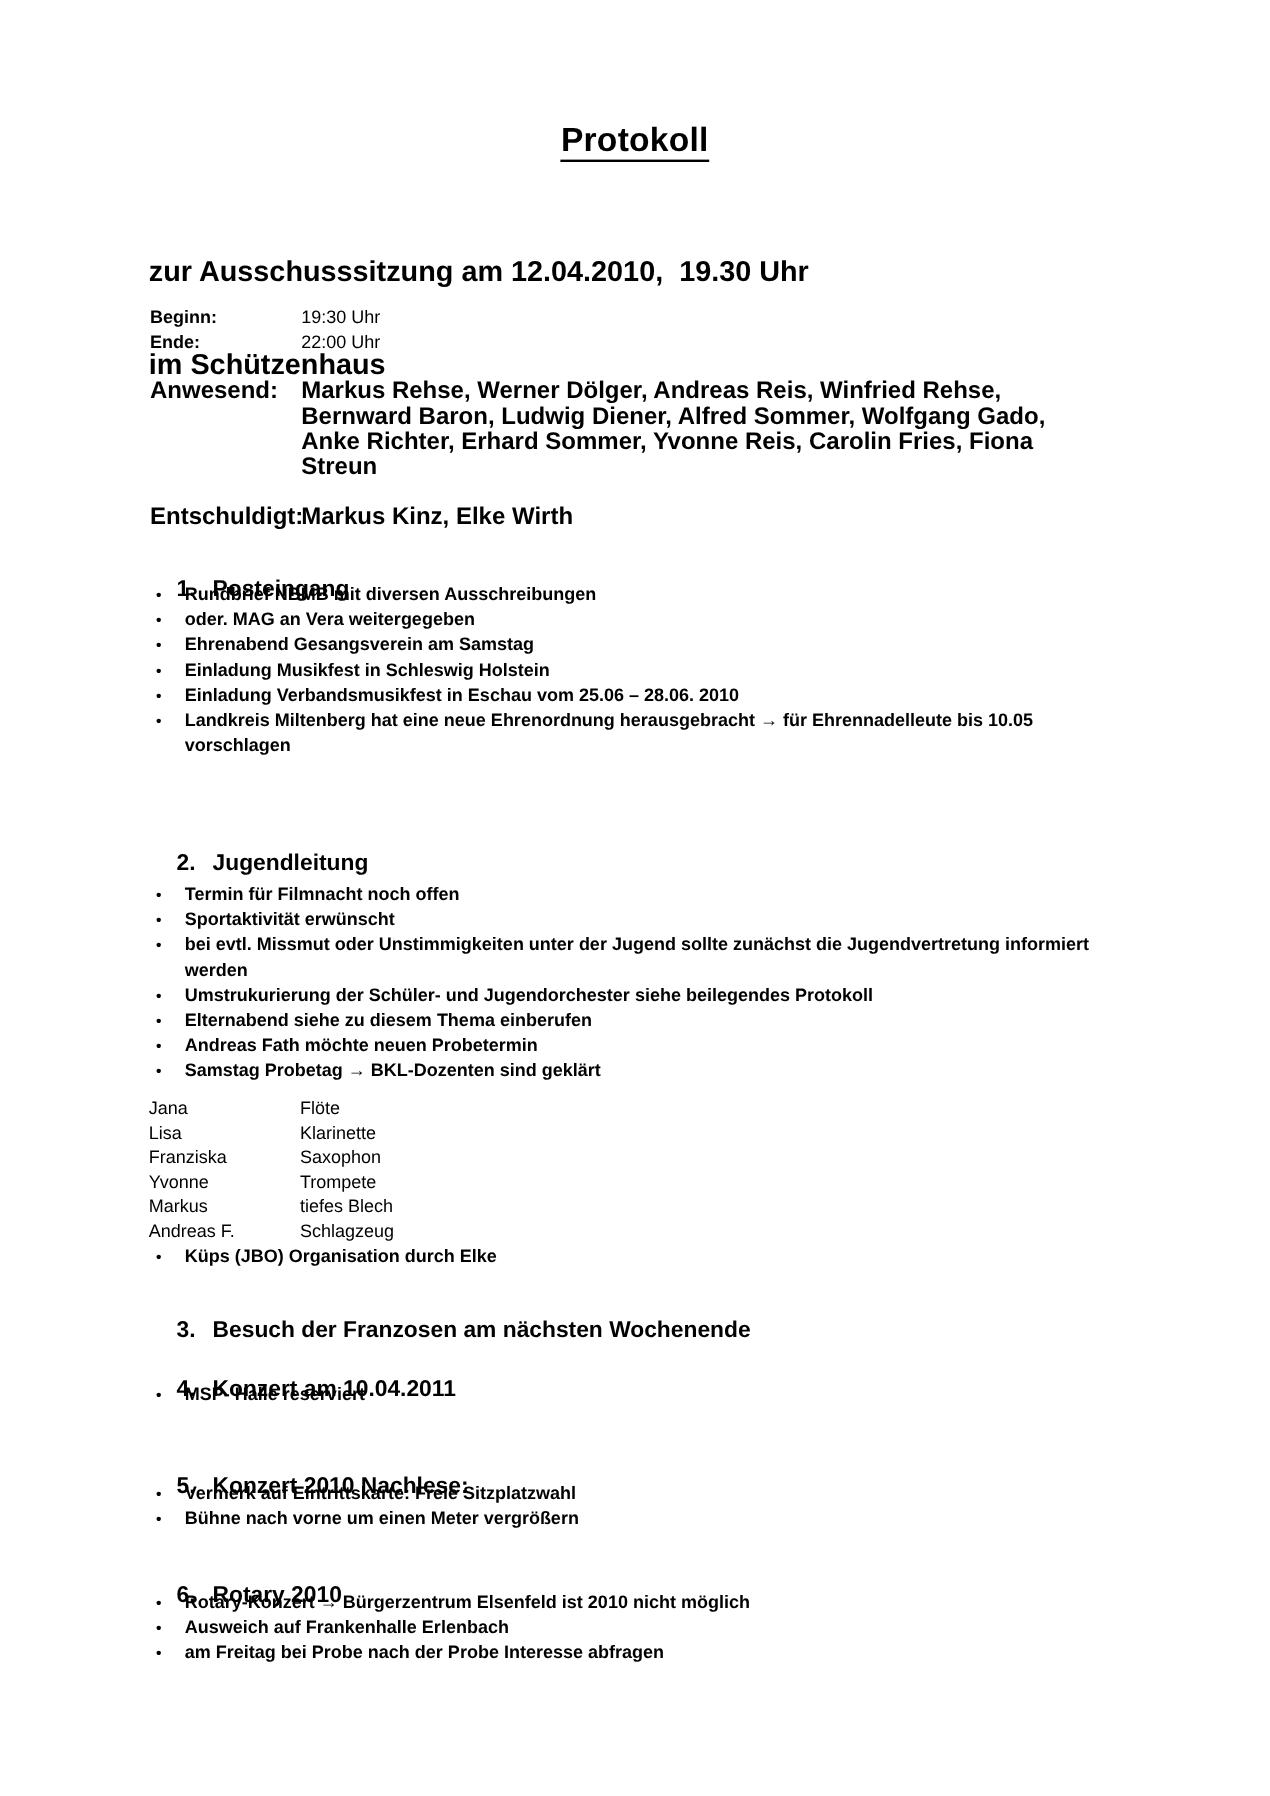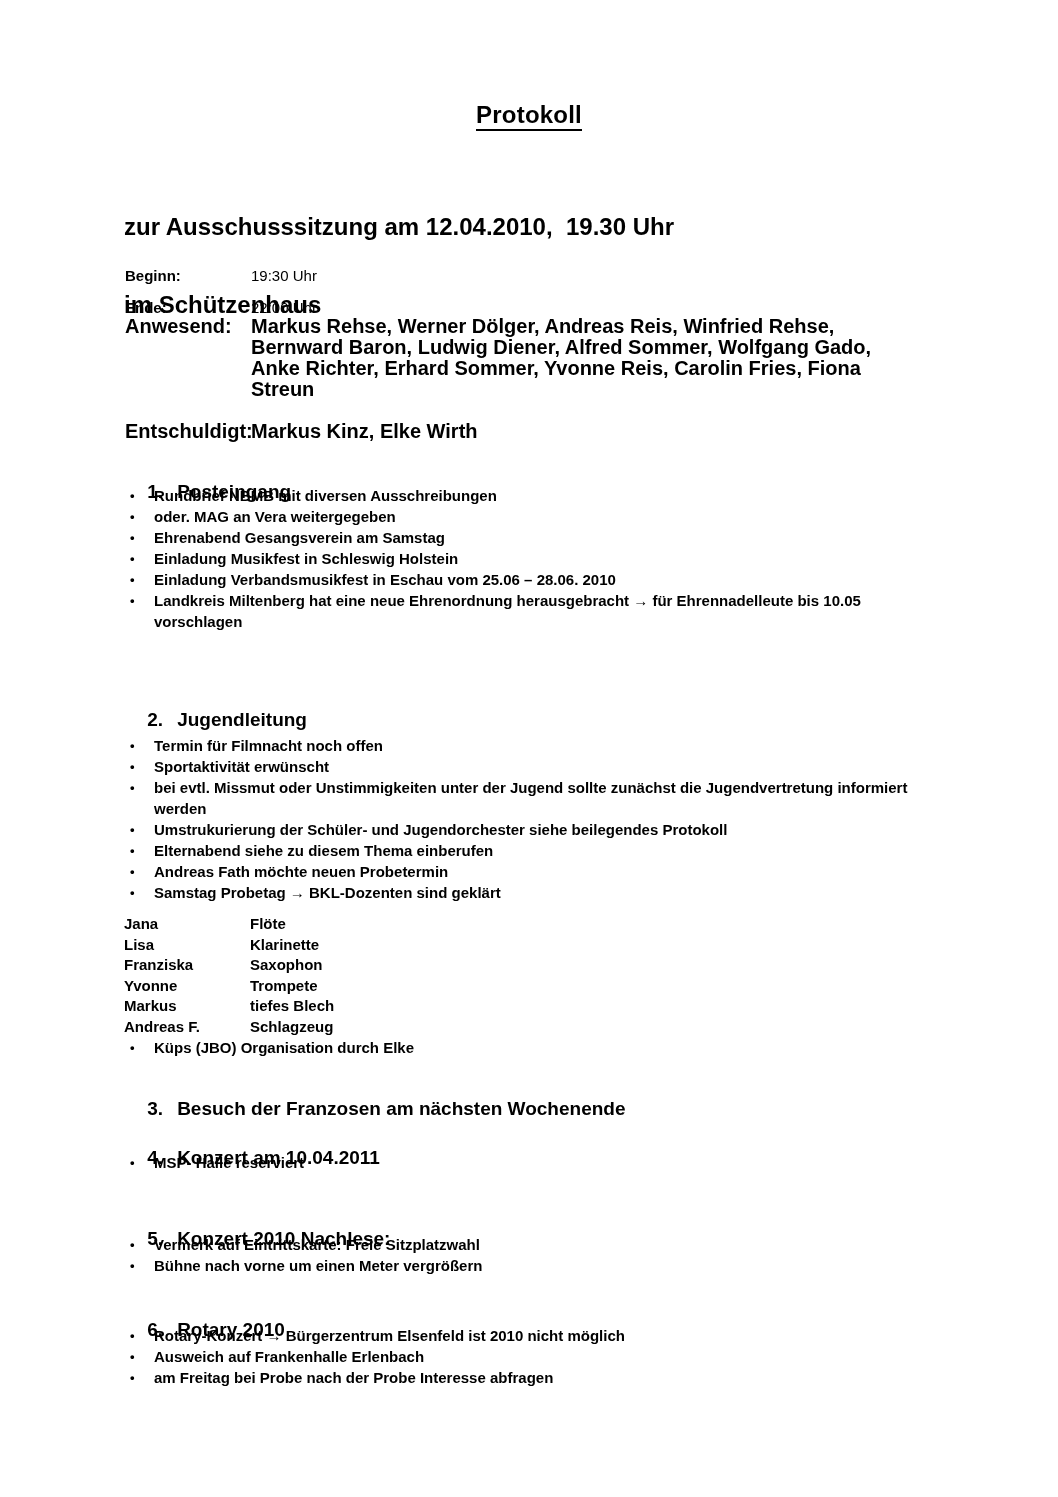--- a/index.html
+++ b/index.html
@@ -19,21 +19,21 @@
     box-sizing: border-box;
   }
 
   
   .doc-title {
     position: absolute;
     top: 101px;
     left: 0;
     width: 1058px;
     text-align: center;
-    font-size: 24px;
+    font-size: 28px;
     font-weight: bold;
     letter-spacing: 0.2px;
   }
   .doc-title span {
     border-bottom: 2px solid #000;
     padding-bottom: 1px;
   }
 
   
   .subtitle {
@@ -49,21 +49,20 @@
   
   .meta-times {
     position: absolute;
     top: 254px;
     left: 125px;
     font-size: 15px;
     line-height: 21px;
   }
   .meta-times .row {
     display: flex;
-    margin-top: 11px;
   }
   .meta-times .lbl {
     width: 126px;
     font-weight: bold;
     flex: 0 0 126px;
   }
   .meta-times .val {
     font-weight: normal;
   }
 
@@ -132,21 +131,21 @@
   .blist .bi .txt {
     flex: 1 1 auto;
   }
 
   
   .roster {
     position: absolute;
     left: 124px;
     font-size: 15px;
     line-height: 20.5px;
-    font-weight: bold;
+    font-weight: normal;
   }
   .roster .row {
     display: flex;
   }
   .roster .nm {
     flex: 0 0 126px;
     width: 126px;
   }
   .roster .inst {
     flex: 1 1 auto;

